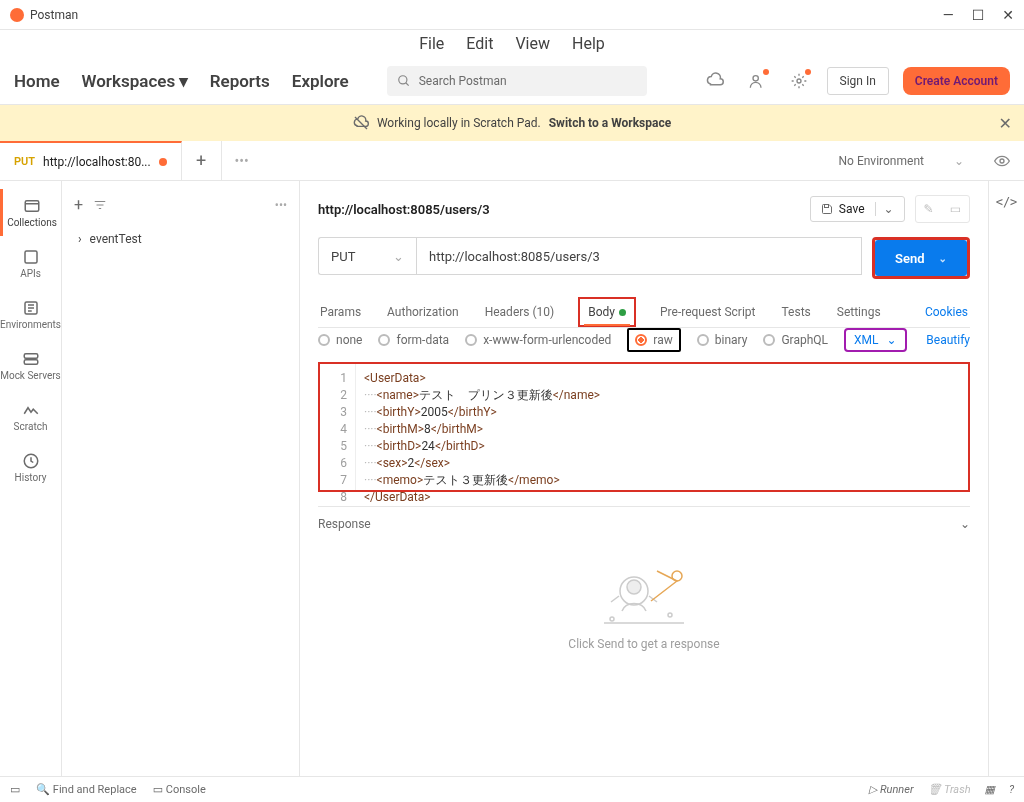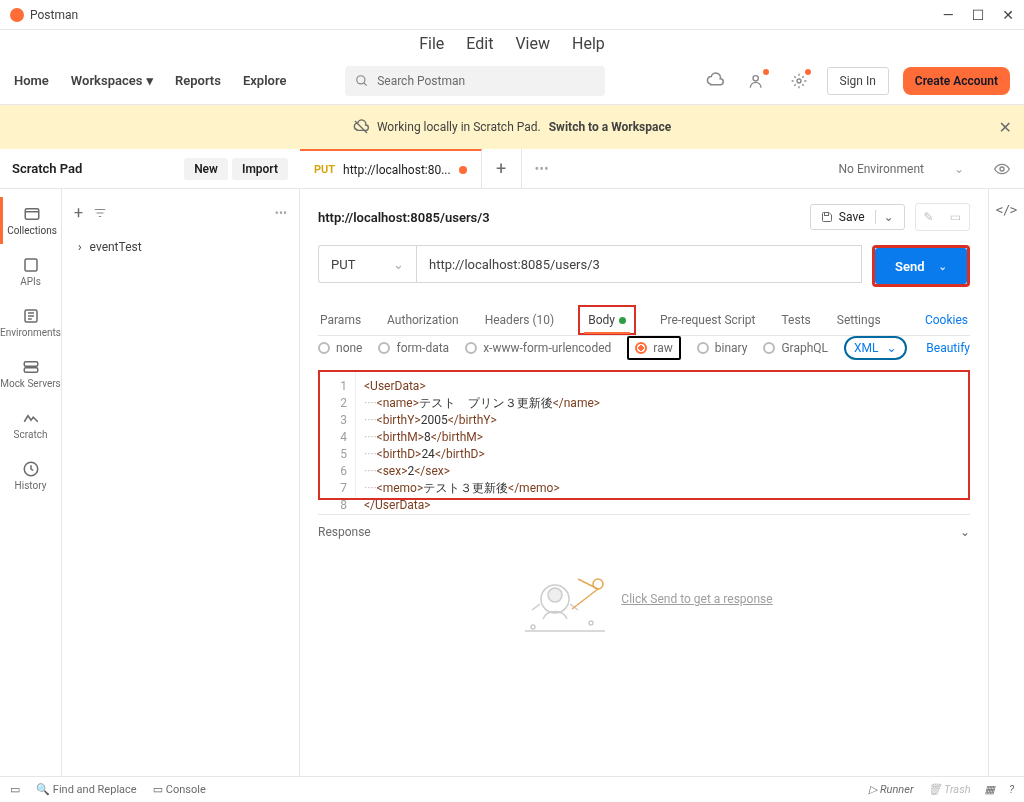--- a/index.html
+++ b/index.html
@@ -3,29 +3,29 @@
 <meta charset="utf-8">
 <style>
 * { margin:0; padding:0; box-sizing:border-box; font-family:-apple-system,BlinkMacSystemFont,"Segoe UI",Roboto,sans-serif; }
 body { font-size:12px; color:#212121; background:#fff; overflow:hidden; }
 .titlebar { display:flex; align-items:center; height:30px; padding:0 10px; border-bottom:1px solid #e6e6e6; }
 .titlebar .logo { width:14px; height:14px; border-radius:50%; background:#ff6c37; margin-right:6px; }
 .titlebar .title { flex:1; font-size:12px; color:#424242; }
 .titlebar .winbtns { display:flex; gap:18px; color:#424242; font-size:14px; }
 .menubar { display:flex; gap:22px; padding:4px 10px; font-size:16px; color:#424242;justify-content:center; }
 .topbar { display:flex; align-items:center; height:48px; padding:0 14px; border-bottom:1px solid #e6e6e6; gap:22px; }
-.topbar .navlink { font-size:13px; color:#424242; font-weight:600; }
+.topbar .navlink { font-size:17px; color:#424242; font-weight:600; }
 .topbar .navlink.ws { display:flex; align-items:center; gap:4px; }
 .topbar .search { flex:0 0 260px; margin-left:auto; margin-right:auto; height:30px; background:#f2f2f2; border-radius:4px; display:flex; align-items:center; padding:0 10px; color:#6b6b6b; gap:8px; }
 .topbar .right { display:flex; align-items:center; gap:14px; margin-left:auto; }
 .iconbtn { width:28px; height:28px; display:flex; align-items:center; justify-content:center; color:#6b6b6b; position:relative; }
 .dot { position:absolute; top:2px; right:2px; width:6px; height:6px; border-radius:50%; background:#ff6c37; }
 .signin { padding:6px 12px; border:1px solid #d6d6d6; border-radius:3px; font-size:12px; color:#424242; }
-.create { padding:7px 12px; background:#ff6c37; color:#0f172a; border-radius:8px; font-size:12px; font-weight:600; }
-.banner { display:flex; align-items:center; justify-content:center; height:44px; background:#fff3c9; font-size:12px; color:#424242; position:relative; gap:8px; }
+.create { padding:7px 12px; background:#ff6c37; color:#701a75; border-radius:8px; font-size:12px; font-weight:600; }
+.banner { display:flex; align-items:center; justify-content:center; height:36px; background:#fff3c9; font-size:12px; color:#424242; position:relative; gap:8px; }
 .banner .close { position:absolute; right:12px; font-size:16px; color:#6b6b6b; }
 .row1 { display:flex; align-items:center; height:40px; border-bottom:1px solid #e6e6e6; }
 .row1 .sptitle { flex:0 0 300px; display:flex; align-items:center; padding:0 12px; font-size:13px; font-weight:600; }
 .row1 .sptitle .btns { margin-left:auto; display:flex; gap:4px; }
 .row1 .sptitle .btn { padding:4px 10px; background:#f2f2f2; border-radius:3px; font-size:12px; font-weight:600; }
 .tab { display:flex; align-items:center; height:40px; padding:0 14px; border-right:1px solid #e6e6e6; border-top:2px solid #ff6c37; gap:8px; font-size:12px; }
 .tab .method { color:#d6a200; font-size:11px; font-weight:600; }
 .tab .unsaved { width:8px; height:8px; border-radius:50%; background:#ff6c37; }
 .tabadd { width:40px; display:flex; align-items:center; justify-content:center; color:#6b6b6b; font-size:18px; border-right:1px solid #e6e6e6; height:40px;}
 .row1 .envsel { margin-left:auto; display:flex; align-items:center; padding:0 14px; color:#6b6b6b; gap:30px;}
@@ -56,29 +56,29 @@
 .reqtabs .t { padding:8px 2px; }
 .reqtabs .t.body { color:#424242; border:2px solid #d93025; border-bottom:2px solid #d93025; position:relative; padding:6px 8px;}
 .reqtabs .t.body::after{ content:''; position:absolute; left:4px; right:4px; bottom:-1px; height:2px; background:#ff6c37;}
 .reqtabs .t.body .bd{ width:7px;height:7px;border-radius:50%;background:#2e9e44;display:inline-block;margin-left:4px;}
 .reqtabs .cookies { margin-left:auto; color:#097bed; padding:8px 2px;}
 .bodytypes { display:flex; align-items:center; gap:16px; font-size:12px; color:#6b6b6b; }
 .radio { display:flex; align-items:center; gap:6px; }
 .radio .r { width:12px;height:12px;border:2px solid #bbb;border-radius:50%; }
 .radio.sel { border:2px solid #000000; padding:3px 6px; border-radius:2px;}
 .radio.sel .r{ border-color:#ff6c37; background:radial-gradient(#ff6c37 45%, transparent 50%);}
-.xmlsel { border:2px solid #0369a1; padding:3px 8px; color:#097bed; display:flex; align-items:center; gap:8px; border-radius:12px;}
+.xmlsel { border:2px solid #a21caf; padding:3px 8px; color:#097bed; display:flex; align-items:center; gap:8px; border-radius:4px;}
 .bodytypes .beautify { margin-left:auto; color:#097bed; }
 .codebox { border:2px solid #d93025; margin-top:10px; height:130px; display:flex; font-family:Consolas,monospace; font-size:12px; background:#fff;}
 .gutter { width:36px; text-align:right; padding:6px 8px; color:#9e9e9e; border-right:1px solid #eee; line-height:17px;}
 .code { padding:6px 8px; line-height:17px; white-space:pre; }
 .code .tag{color:#7a3e1f;} .code .txt{color:#333;} .code .ind{color:#bbb;}
 .responsehdr { margin-top:14px; padding:10px 0; font-size:12px; color:#6b6b6b; border-top:1px solid #e6e6e6; display:flex; align-items:center;}
 .responsehdr .car{margin-left:auto;}
-.respimg { display:flex; flex-direction:row; align-items:center; justify-content:center; padding:10px 0 6px; color:#9e9e9e; font-size:12px; gap:6px;text-decoration:underline;}
+.respimg { display:flex; flex-direction:column; align-items:center; justify-content:center; padding:10px 0 6px; color:#9e9e9e; font-size:12px; gap:6px;}
 .footer { position:fixed; bottom:0; left:0; right:0; height:26px; border-top:1px solid #e6e6e6; display:flex; align-items:center; padding:0 10px; font-size:11px; color:#6b6b6b; gap:16px; background:#fff; z-index:10;}
 .footer .right{ margin-left:auto; display:flex; gap:14px; align-items:center;font-style:italic;}
 svg{display:block;}
 </style>
 </head>
 <body>
 
 <div class="titlebar">
   <div class="logo"></div>
   <div class="title">Postman</div>
@@ -140,27 +140,20 @@
   <svg width="16" height="16" viewBox="0 0 24 24" fill="none" stroke="#6b6b6b" stroke-width="2">
       <path d="M6 16a5 5 0 0 1 1-9.9A6 6 0 0 1 19 9a4 4 0 0 1 0 8H6z"></path>
       <line x1="3" y1="3" x2="21" y2="21"></line>
     </svg>
   <span>Working locally in Scratch Pad.</span>
   <b>Switch to a Workspace</b>
   <span class="close">✕</span>
 </div>
 
 <div class="row1">
-  <div class="sptitle">
-    <span>Scratch Pad</span>
-    <div class="btns">
-      <span class="btn">New</span>
-      <span class="btn">Import</span>
-    </div>
-  </div>
   <div class="tab">
     <span class="method">PUT</span>
     <span>http://localhost:80...</span>
     <span class="unsaved"></span>
   </div>
   <div class="tabadd">+</div>
   <div class="tabadd" style="border:none;color:#aaa;font-size:14px;">•••</div>
   <div class="envsel">
     <span>No Environment</span>
     <span style="color:#aaa;">⌄</span>

